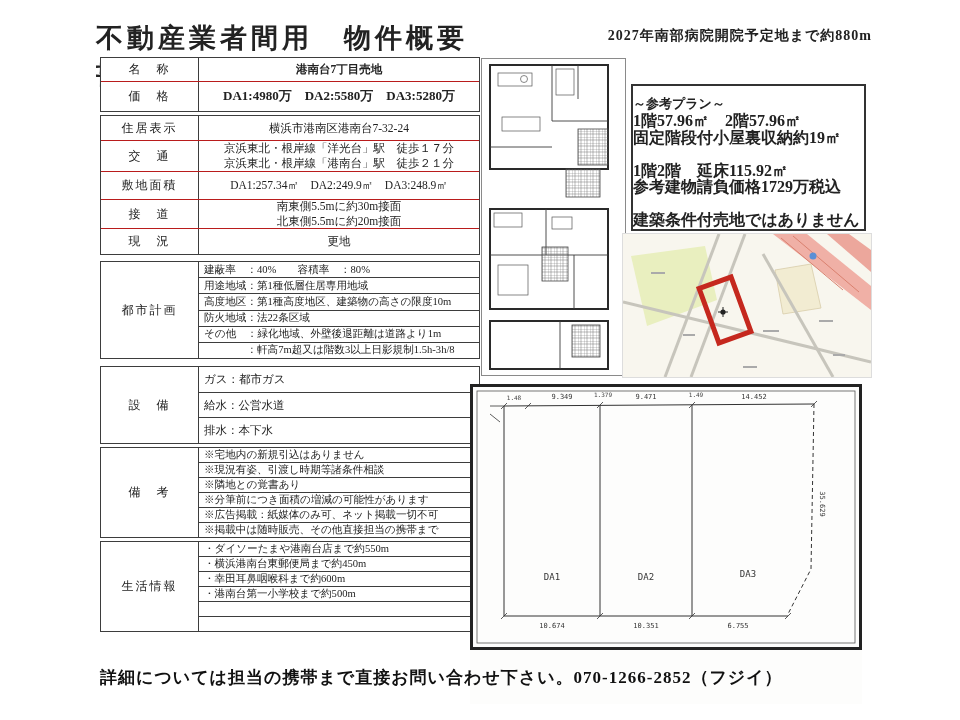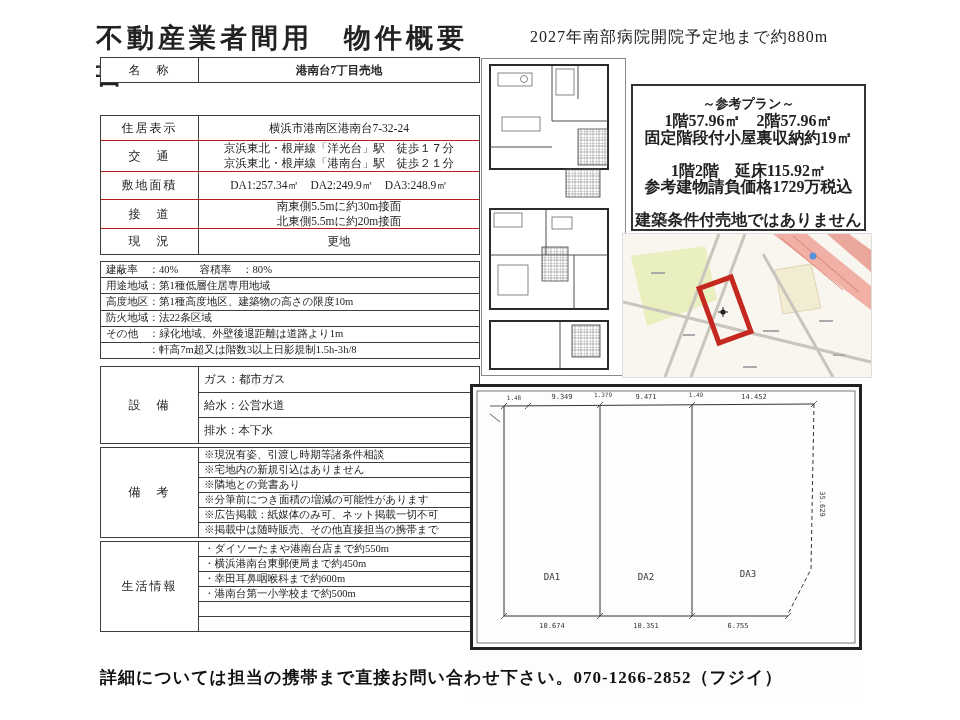--- a/index.html
+++ b/index.html
@@ -1,30 +1,30 @@
 <!DOCTYPE html>
 <html><head>
 <meta charset="utf-8">
 <style>
   *{margin:0;padding:0;box-sizing:border-box}
   html,body{width:960px;height:720px}
   body{background:#ffffff;font-family:"Liberation Serif","DejaVu Serif",serif;color:#1c1c1c;position:relative;overflow:hidden}
   .sheet{position:absolute;inset:0;background:#fff}
   .doc-title{position:absolute;left:96px;top:20px;width:390px;text-align:left;font-size:27px;font-weight:bold;letter-spacing:4px;color:#222}
-  .top-note{position:absolute;left:486px;top:27px;width:386px;text-align:center;font-size:16px;font-weight:normal;letter-spacing:1px;color:#222}
+  .top-note{position:absolute;left:486px;top:27px;width:386px;text-align:right;font-size:14px;font-weight:bold;letter-spacing:1px;color:#222}
   .block{position:absolute;left:100px;width:380px;border:1px solid #3d3d3d;background:#fff;display:flex;flex-direction:column}
   .trow{display:flex;border-bottom:1px solid #b91c1c;flex:none}
   .trow:last-child{border-bottom:none}
   .lbl{width:98px;border-right:1px solid #3d3d3d;display:flex;align-items:center;justify-content:center;font-size:12px;letter-spacing:2px;color:#222}
   .val{flex:1;display:flex;align-items:center;justify-content:center;font-size:11.5px;text-align:right;white-space:pre-line;line-height:1.3;color:#222}
   .group{flex-direction:row}
   .glines{flex:1;display:flex;flex-direction:column}
   .gline{flex:1;border-bottom:1px solid #3d3d3d;font-size:10.6px;padding:1px 5px;display:flex;align-items:center;white-space:pre;color:#222;overflow:hidden}
   .gline:last-child{border-bottom:none}
-  .plan-box{position:absolute;left:631px;top:84px;width:235px;height:147px;border:2px solid #333;background:#fff;text-align:center;font-weight:bold;padding-top:9px;color:#222}
+  .plan-box{position:absolute;left:631px;top:84px;width:235px;height:147px;border:2px solid #333;background:#fff;font-weight:bold;padding-top:9px;color:#222}
   .plan-title{font-size:13px;min-height:18px}
   .plan-line{font-size:16px;min-height:16.5px;line-height:16.5px}
   .fp-box{position:absolute;left:481px;top:58px;width:145px;height:318px;border:1px solid #8a8a8a;background:#fff}
   .map-box{position:absolute;left:622px;top:233px;width:250px;height:145px;border:1px solid #ddd;background:#f8f6ee}
   .plot-box{position:absolute;left:470px;top:384px;width:392px;height:320px;background:#fdfdfc}
   .footer{position:absolute;left:100px;top:666px;width:800px;font-size:17px;font-weight:bold;letter-spacing:1px;color:#111}
   svg{display:block}
   .wall{fill:none;stroke:#2a2a2a;stroke-width:2}
   .iw{fill:none;stroke:#3a3a3a;stroke-width:0.9}
   .furn{fill:#fff;stroke:#555;stroke-width:0.7}
@@ -38,20 +38,24 @@
 <div class="sheet">
 
   <div class="doc-title">不動産業者間用　物件概要書</div>
   <div class="top-note">2027年南部病院開院予定地まで約880m</div>
 
   <div class="block" style="top:57px">
     <div class="trow" style="height:24px">
       <div class="lbl">名　称</div>
       <div class="val" style="font-weight:bold">港南台7丁目売地</div>
     </div>
+    <div class="trow" style="height:29px">
+      <div class="lbl">価　格</div>
+      <div class="val" style="font-weight:bold;font-size:13px">DA1:4980万　DA2:5580万　DA3:5280万</div>
+    </div>
   </div>
 
   <div class="block" style="top:115px">
     <div class="trow" style="height:25px">
       <div class="lbl">住居表示</div>
       <div class="val">横浜市港南区港南台7-32-24</div>
     </div>
     <div class="trow" style="height:31px">
       <div class="lbl">交　通</div>
       <div class="val">京浜東北・根岸線「洋光台」駅　徒歩１７分
@@ -66,20 +70,21 @@
       <div class="val">南東側5.5mに約30m接面
 北東側5.5mに約20m接面</div>
     </div>
     <div class="trow" style="height:25px">
       <div class="lbl">現　況</div>
       <div class="val">更地</div>
     </div>
   </div>
 
   <div class="block group" style="top:261px;height:98px">
+    <div class="lbl">都市計画</div>
     <div class="glines">
       <div class="gline">建蔽率　：40%　　容積率　：80%</div>
       <div class="gline">用途地域：第1種低層住居専用地域</div>
       <div class="gline">高度地区：第1種高度地区、建築物の高さの限度10m</div>
       <div class="gline">防火地域：法22条区域</div>
       <div class="gline">その他　：緑化地域、外壁後退距離は道路より1m</div>
       <div class="gline">　　　　：軒高7m超又は階数3以上日影規制1.5h-3h/8</div>
     </div>
   </div>
 
@@ -88,22 +93,22 @@
     <div class="glines">
       <div class="gline" style="font-size:11.5px">ガス：都市ガス</div>
       <div class="gline" style="font-size:11.5px">給水：公営水道</div>
       <div class="gline" style="font-size:11.5px">排水：本下水</div>
     </div>
   </div>
 
   <div class="block group" style="top:447px;height:91px">
     <div class="lbl">備　考</div>
     <div class="glines">
+      <div class="gline">※宅地内の新規引込はありません</div>
       <div class="gline">※現況有姿、引渡し時期等諸条件相談</div>
-      <div class="gline">※宅地内の新規引込はありません</div>
       <div class="gline">※隣地との覚書あり</div>
       <div class="gline">※分筆前につき面積の増減の可能性があります</div>
       <div class="gline">※広告掲載：紙媒体のみ可、ネット掲載一切不可</div>
       <div class="gline">※掲載中は随時販売、その他直接担当の携帯まで</div>
     </div>
   </div>
 
   <div class="block group" style="top:541px;height:91px">
     <div class="lbl">生活情報</div>
     <div class="glines">

